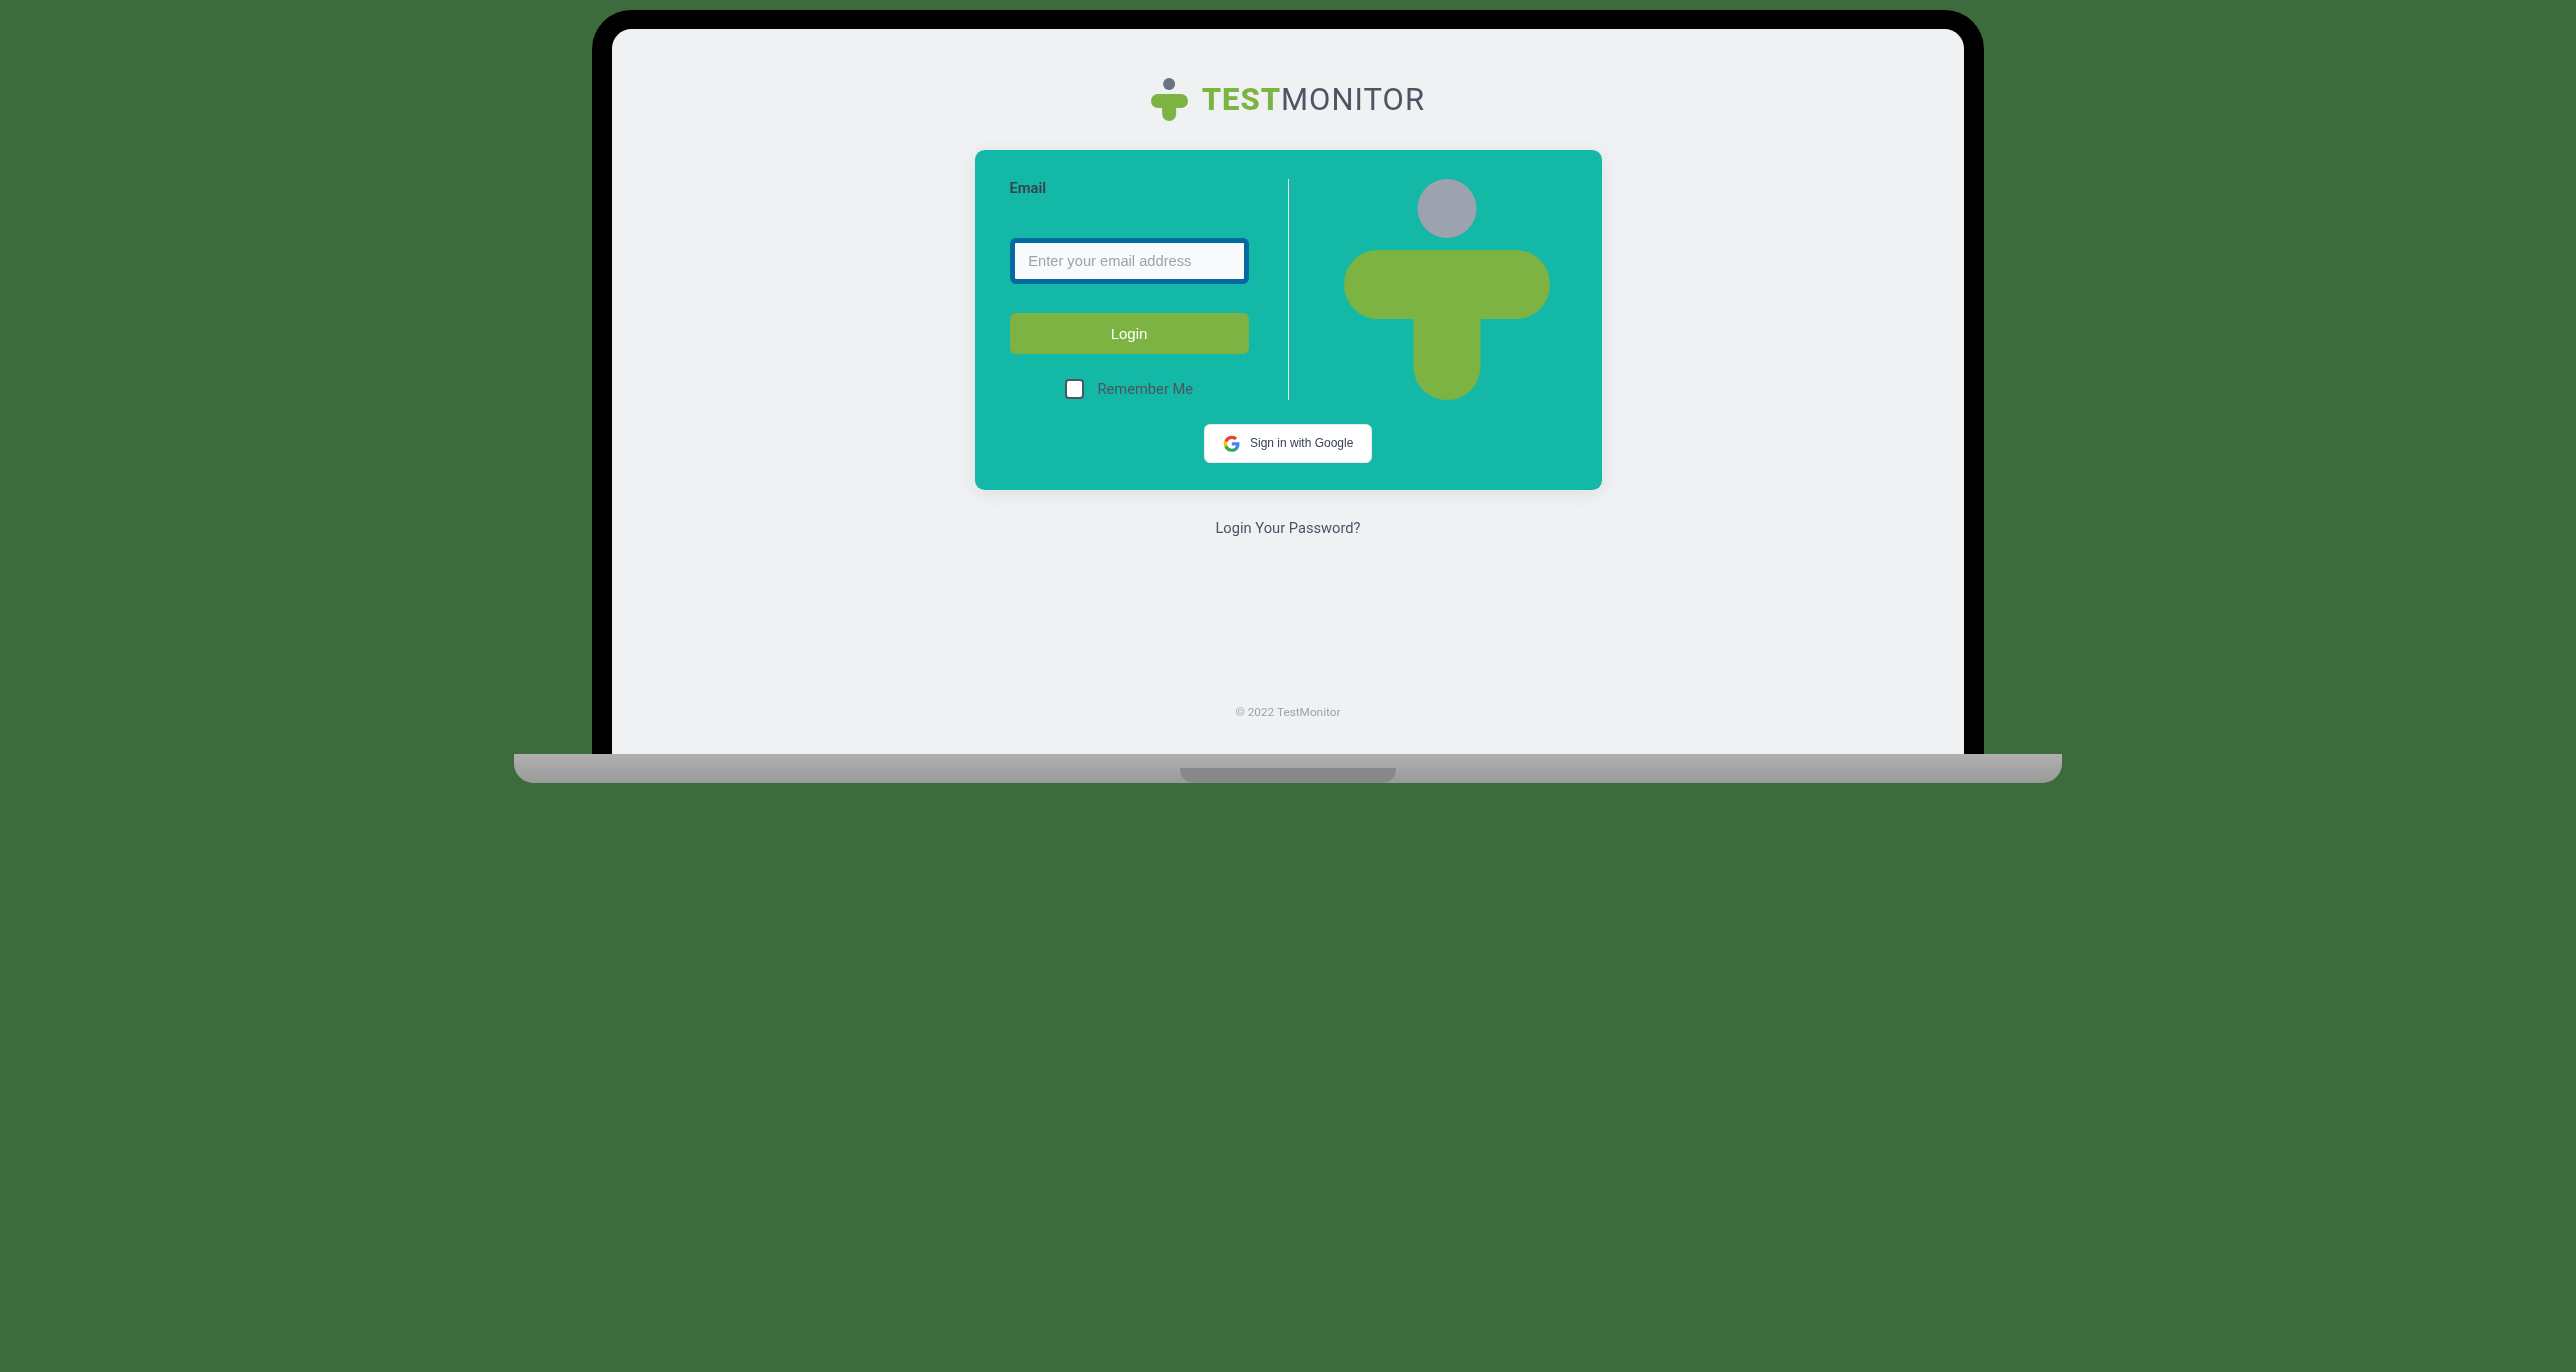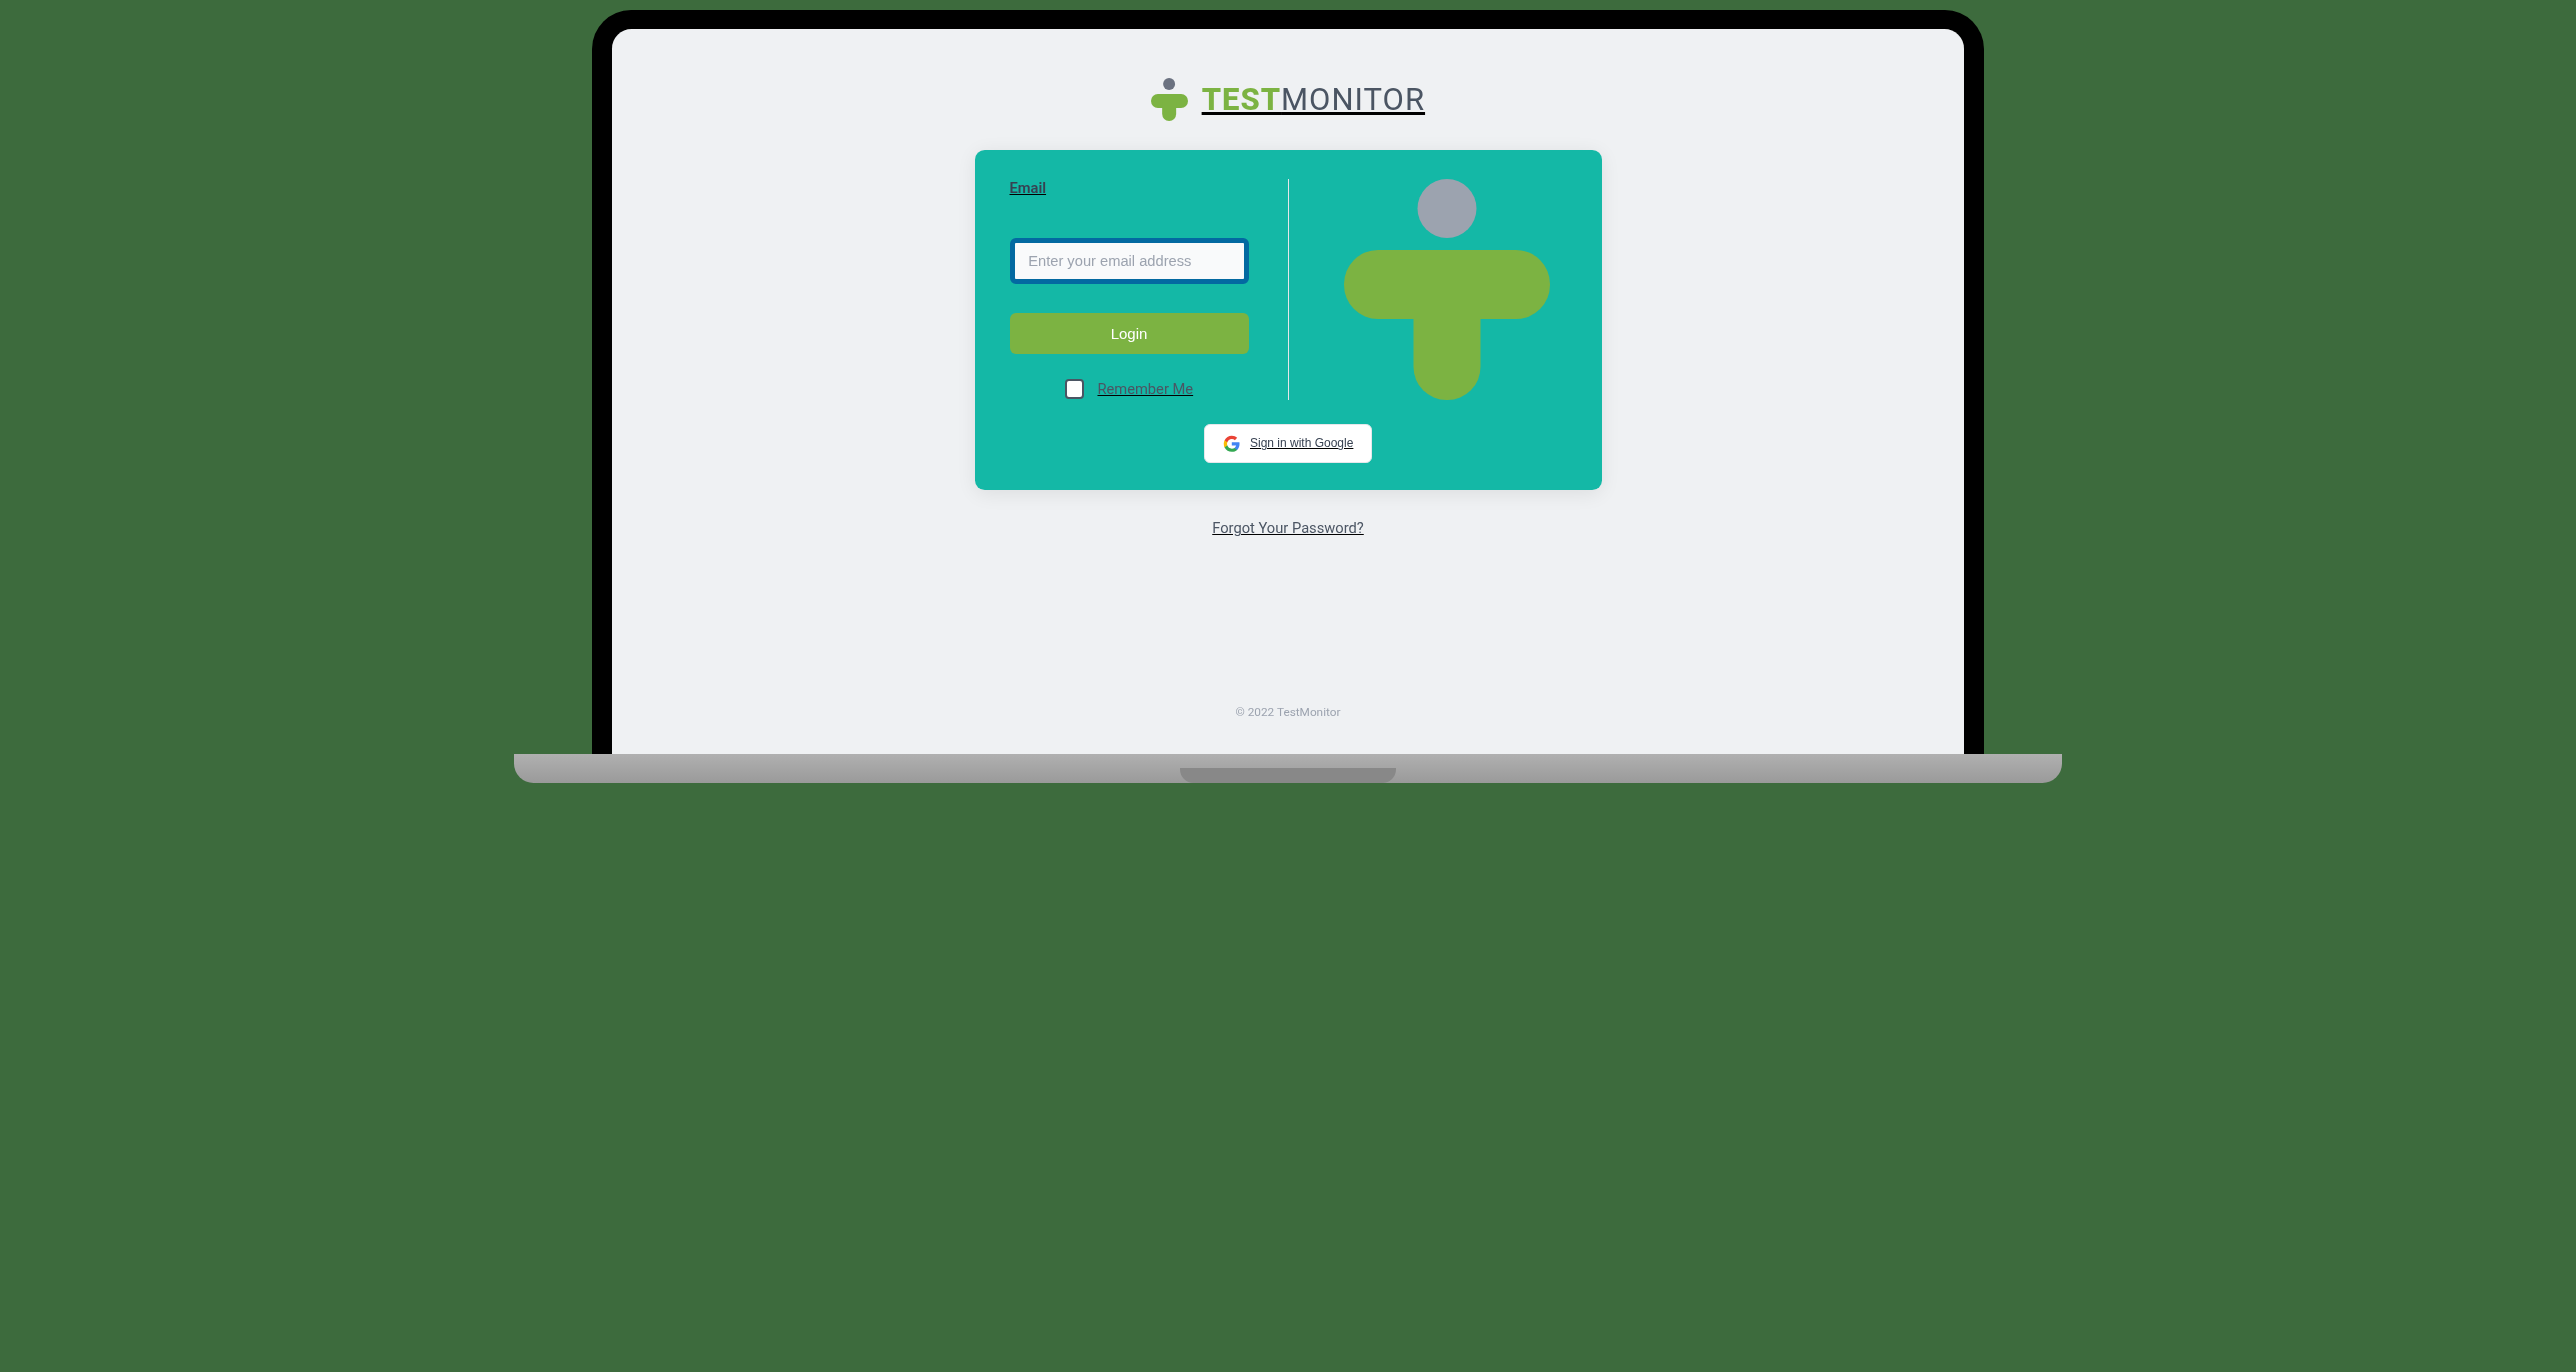--- a/index.html
+++ b/index.html
@@ -15,21 +15,20 @@
       align-items: flex-start;
       min-height: 100vh;
       padding: 9.8px 0 0 0;
     }
     .laptop-frame {
       background: #000;
       border-radius: 39px 39px 0 0;
       padding: 19.6px 19.6px 0 19.6px;
       width: 1392px;
       position: relative;
-      text-decoration: underline;
     }
     .laptop-screen {
       background: #eff1f3;
       border-radius: 19.6px 19.6px 0 0;
       height: 725px;
       display: flex;
       flex-direction: column;
       align-items: center;
       padding-top: 49px;
       position: relative;
@@ -303,21 +302,21 @@
             <path fill="#34A853" d="M12 23c2.97 0 5.46-.98 7.28-2.66l-3.57-2.77c-.98.66-2.23 1.06-3.71 1.06-2.86 0-5.29-1.93-6.16-4.53H2.18v2.84C3.99 20.53 7.7 23 12 23z"></path>
             <path fill="#FBBC05" d="M5.84 14.09c-.22-.66-.35-1.36-.35-2.09s.13-1.43.35-2.09V7.07H2.18C1.43 8.55 1 10.22 1 12s.43 3.45 1.18 4.93l2.85-2.22.81-.62z"></path>
             <path fill="#EA4335" d="M12 5.38c1.62 0 3.06.56 4.21 1.64l3.15-3.15C17.45 2.09 14.97 1 12 1 7.7 1 3.99 3.47 2.18 7.07l3.66 2.84c.87-2.6 3.3-4.53 6.16-4.53z"></path>
           </svg>
           <span>Sign in with Google</span>
         </button>
       </div>
 
     </div>
 
-    <div class="forgot-link">Forgot Your Password?</div>
+    <div class="forgot-link">Login Your Password?</div>
 
     <div class="footer-copyright">© 2022 TestMonitor</div>
 
   </div>
   <div class="laptop-base"></div>
   <div class="laptop-notch"></div>
 </div>
 
 
 </body></html>

